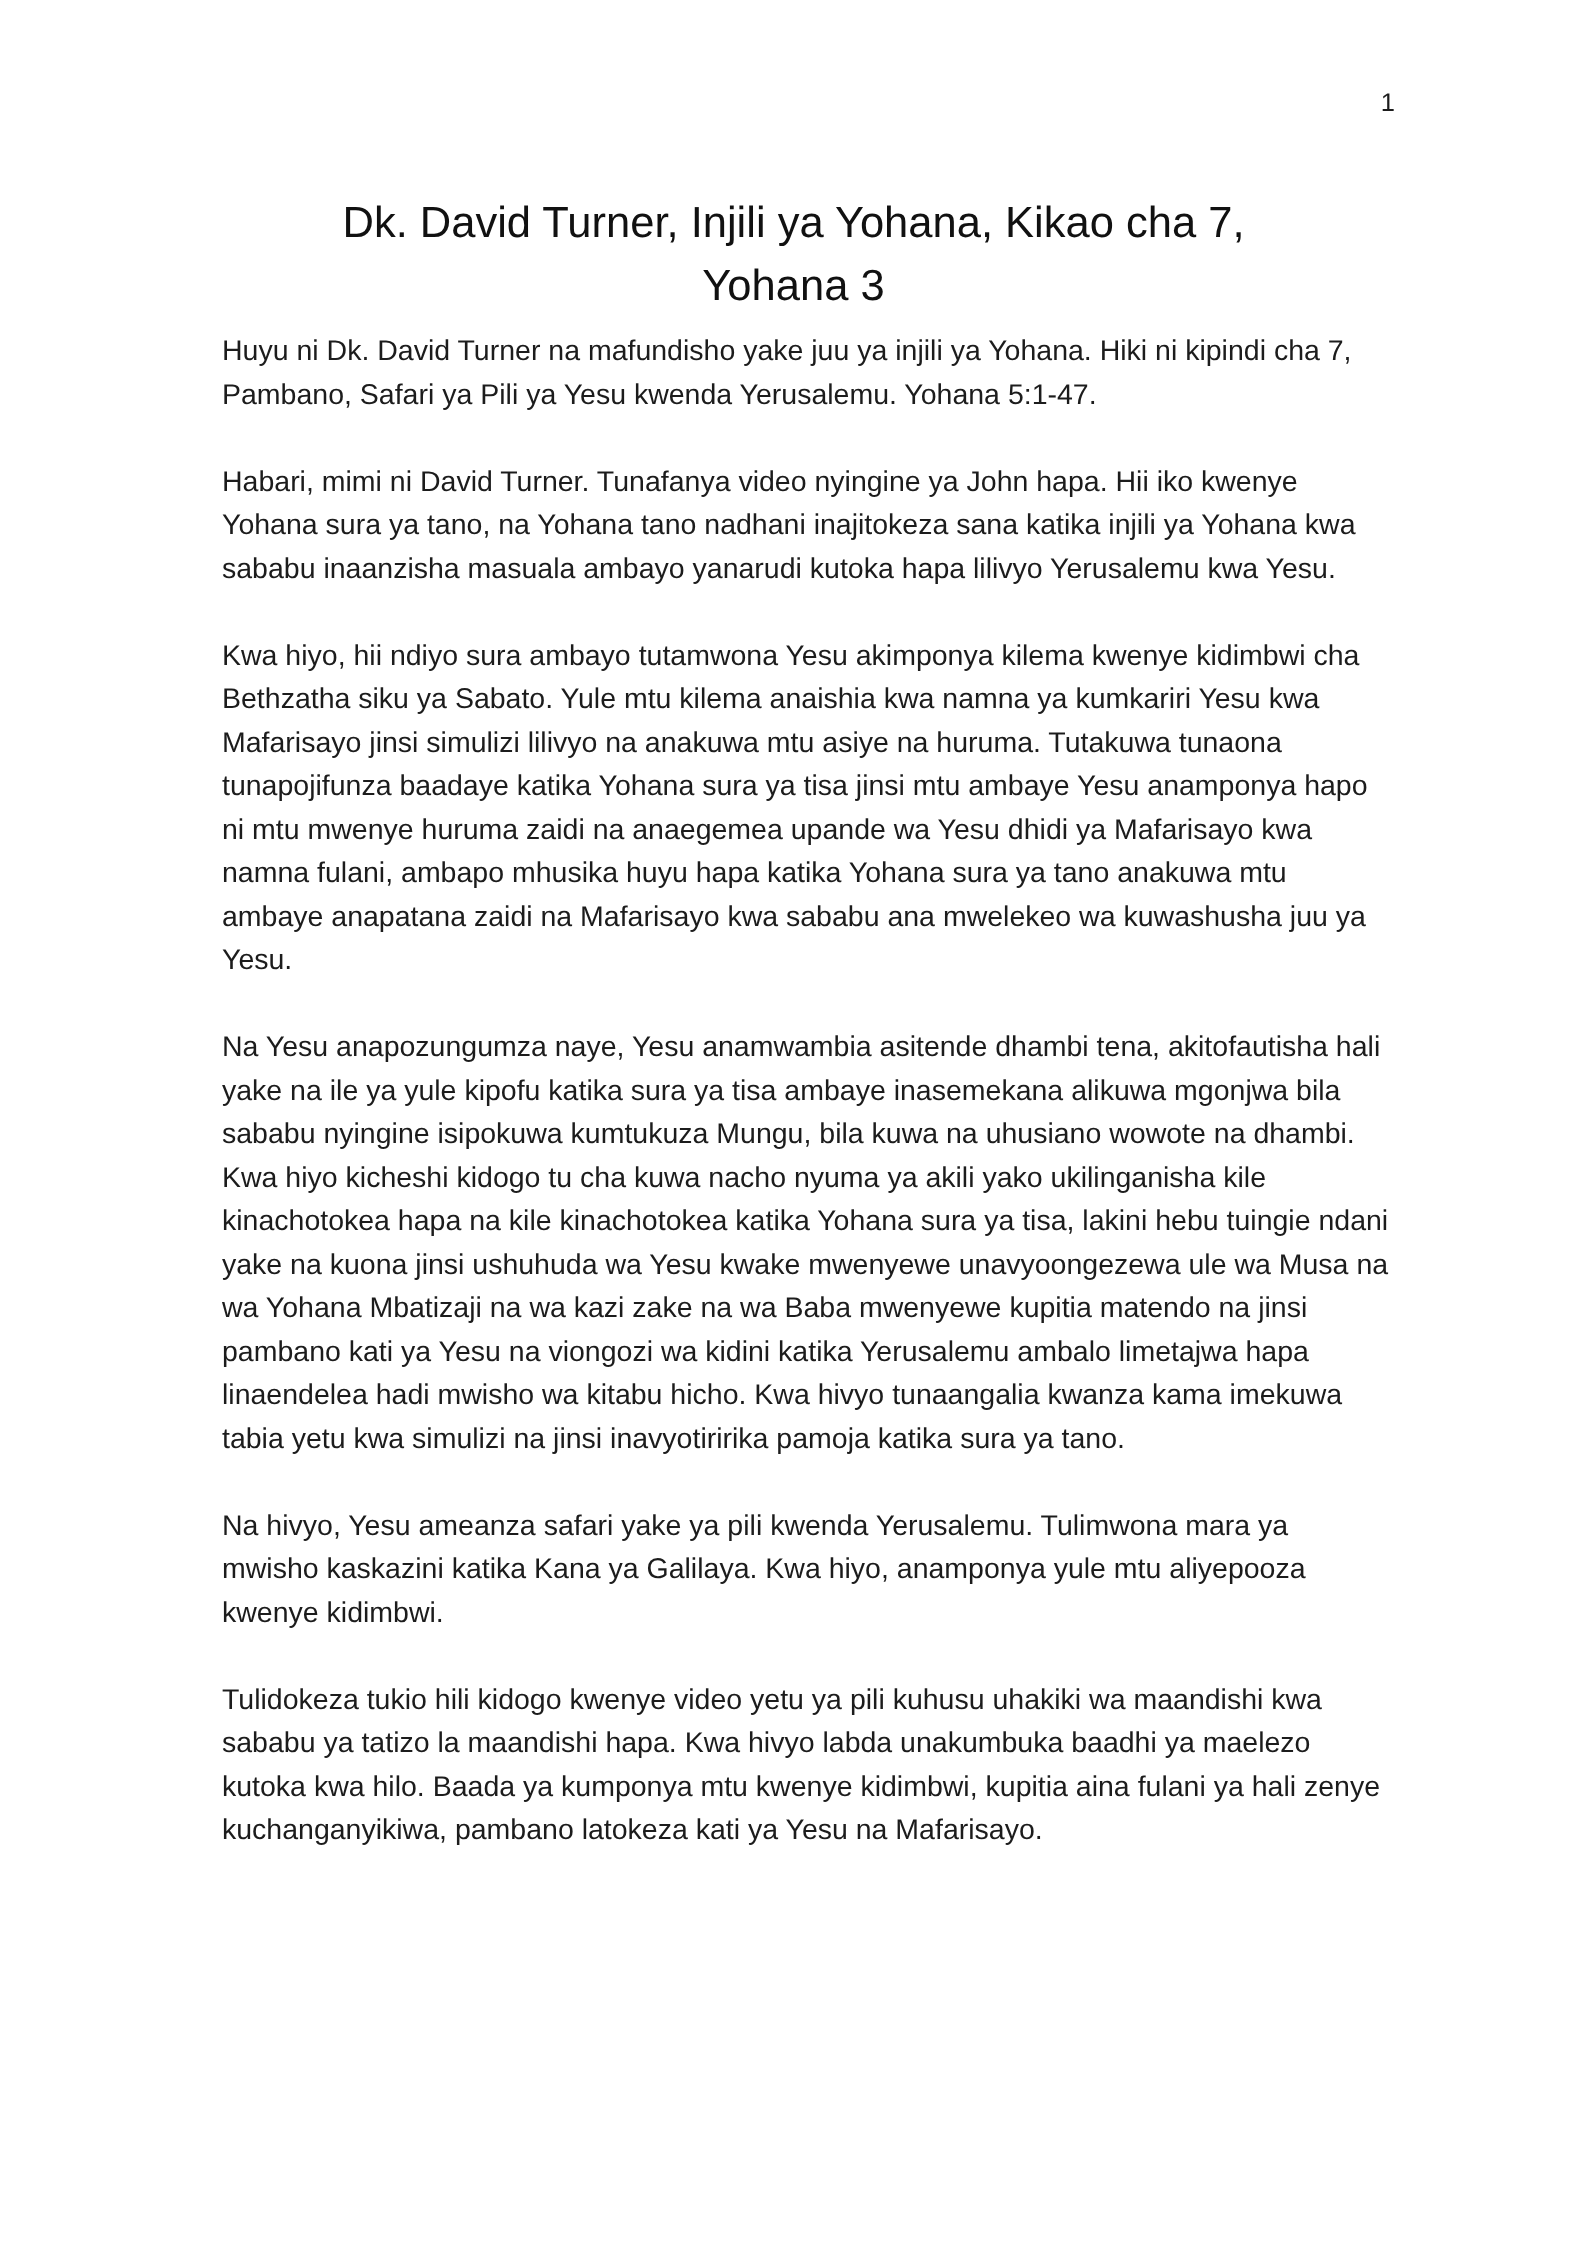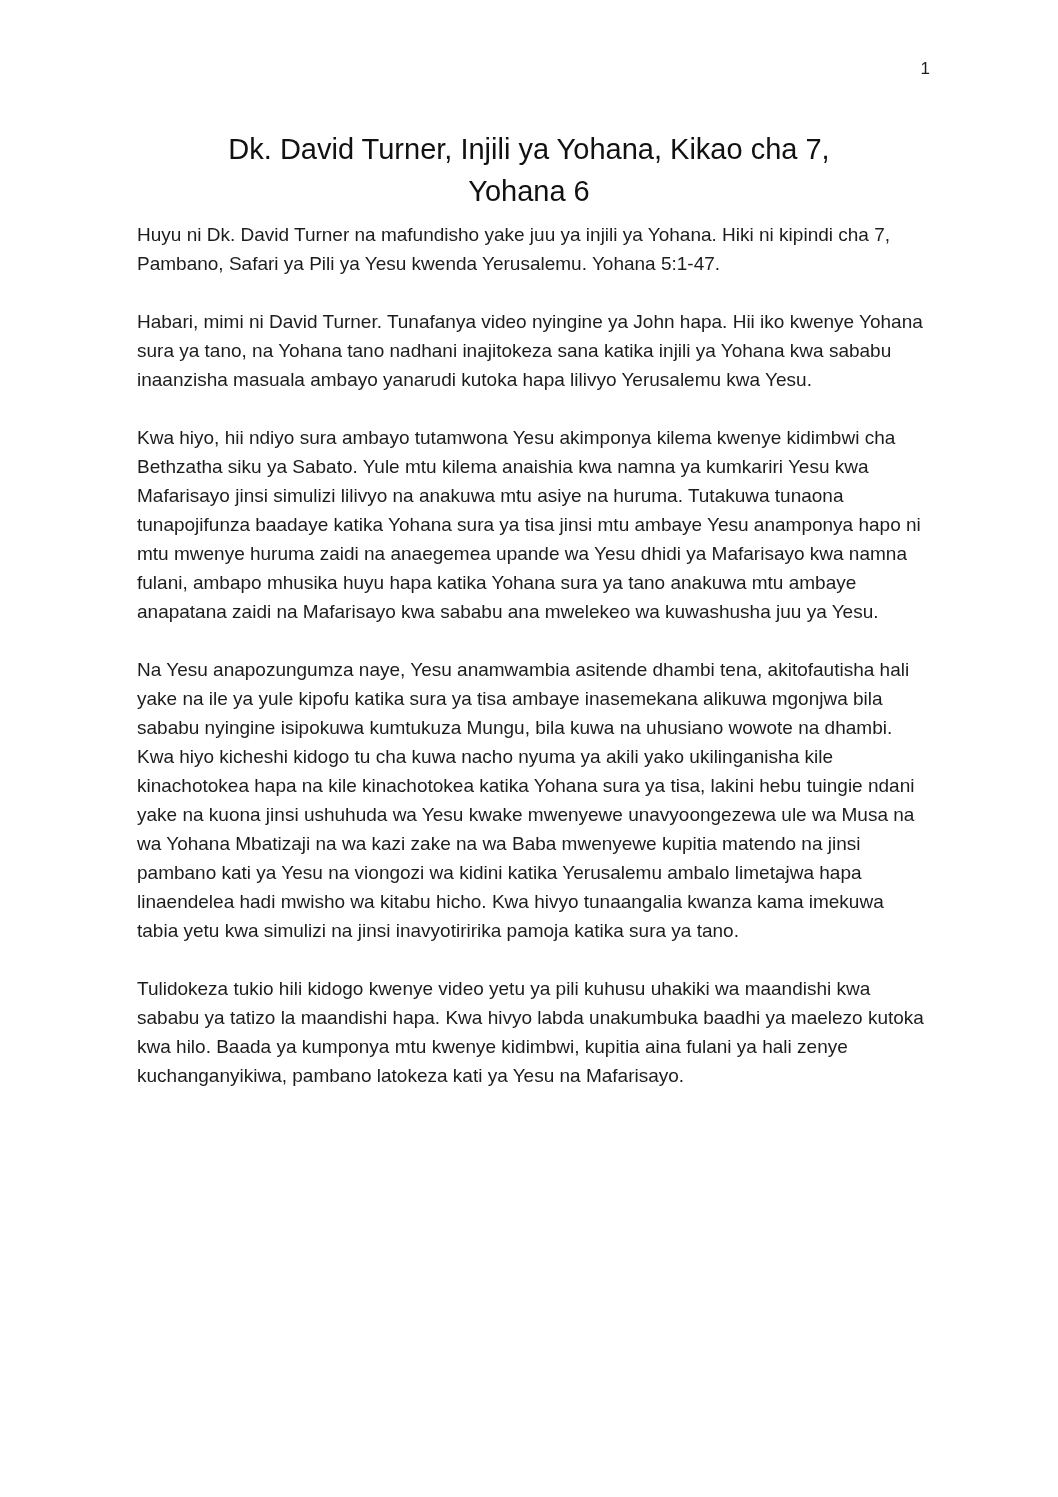--- a/index.html
+++ b/index.html
@@ -40,39 +40,40 @@
   .copyright {
     text-align: center;
     font-size: 19px;
     line-height: 1.4;
     margin: 0 0 38px 0;
     color: #1c1c1c;
   }
   .doc-body p {
     font-size: 19px;
     line-height: 29px;
-    margin: 0 0 29px 5px;
+    margin: 0 0 29px 16px;
     text-align: left;
     color: #1c1c1c;
   }
 </style>
 </head>
 <body>
 
 <div class="page">
 
   <div class="page-number">1</div>
 
   <h1 class="doc-title">
     <span class="title-line">Dk. David Turner, Injili ya Yohana, Kikao cha 7,</span>
-    <span class="title-line">Yohana 6</span>
+    <span class="title-line">Yohana 3</span>
   </h1>
 
 
   <div class="doc-body">
     <p>Huyu ni Dk. David Turner na mafundisho yake juu ya injili ya Yohana. Hiki ni kipindi cha 7, Pambano, Safari ya Pili ya Yesu kwenda Yerusalemu. Yohana 5:1-47.</p>
     <p>Habari, mimi ni David Turner. Tunafanya video nyingine ya John hapa. Hii iko kwenye Yohana sura ya tano, na Yohana tano nadhani inajitokeza sana katika injili ya Yohana kwa sababu inaanzisha masuala ambayo yanarudi kutoka hapa lilivyo Yerusalemu kwa Yesu.</p>
     <p>Kwa hiyo, hii ndiyo sura ambayo tutamwona Yesu akimponya kilema kwenye kidimbwi cha Bethzatha siku ya Sabato. Yule mtu kilema anaishia kwa namna ya kumkariri Yesu kwa Mafarisayo jinsi simulizi lilivyo na anakuwa mtu asiye na huruma. Tutakuwa tunaona tunapojifunza baadaye katika Yohana sura ya tisa jinsi mtu ambaye Yesu anamponya hapo ni mtu mwenye huruma zaidi na anaegemea upande wa Yesu dhidi ya Mafarisayo kwa namna fulani, ambapo mhusika huyu hapa katika Yohana sura ya tano anakuwa mtu ambaye anapatana zaidi na Mafarisayo kwa sababu ana mwelekeo wa kuwashusha juu ya Yesu.</p>
     <p>Na Yesu anapozungumza naye, Yesu anamwambia asitende dhambi tena, akitofautisha hali yake na ile ya yule kipofu katika sura ya tisa ambaye inasemekana alikuwa mgonjwa bila sababu nyingine isipokuwa kumtukuza Mungu, bila kuwa na uhusiano wowote na dhambi. Kwa hiyo kicheshi kidogo tu cha kuwa nacho nyuma ya akili yako ukilinganisha kile kinachotokea hapa na kile kinachotokea katika Yohana sura ya tisa, lakini hebu tuingie ndani yake na kuona jinsi ushuhuda wa Yesu kwake mwenyewe unavyoongezewa ule wa Musa na wa Yohana Mbatizaji na wa kazi zake na wa Baba mwenyewe kupitia matendo na jinsi pambano kati ya Yesu na viongozi wa kidini katika Yerusalemu ambalo limetajwa hapa linaendelea hadi mwisho wa kitabu hicho. Kwa hivyo tunaangalia kwanza kama imekuwa tabia yetu kwa simulizi na jinsi inavyotiririka pamoja katika sura ya tano.</p>
+    <p>Na hivyo, Yesu ameanza safari yake ya pili kwenda Yerusalemu. Tulimwona mara ya mwisho kaskazini katika Kana ya Galilaya. Kwa hiyo, anamponya yule mtu aliyepooza kwenye kidimbwi.</p>
     <p>Tulidokeza tukio hili kidogo kwenye video yetu ya pili kuhusu uhakiki wa maandishi kwa sababu ya tatizo la maandishi hapa. Kwa hivyo labda unakumbuka baadhi ya maelezo kutoka kwa hilo. Baada ya kumponya mtu kwenye kidimbwi, kupitia aina fulani ya hali zenye kuchanganyikiwa, pambano latokeza kati ya Yesu na Mafarisayo.</p>
   </div>
 
 </div>
 
 </body></html>

